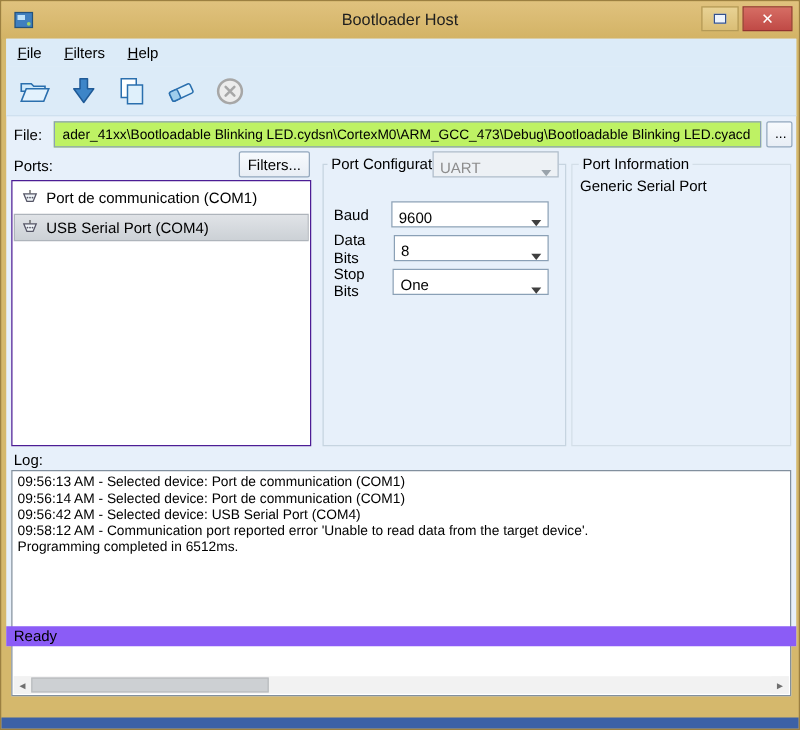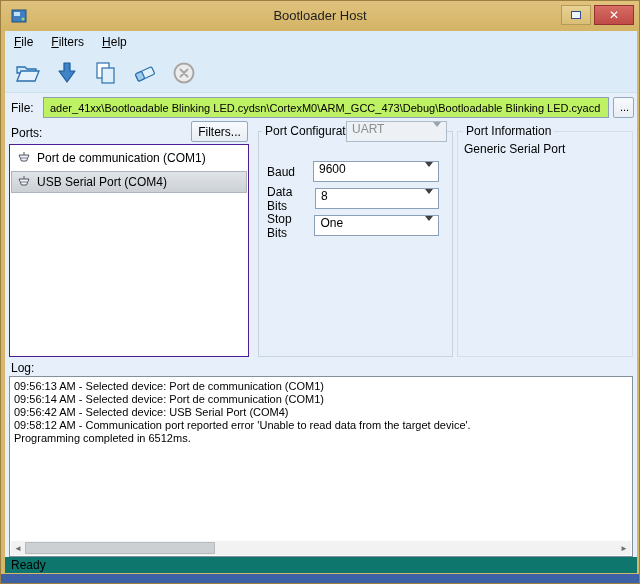--- a/index.html
+++ b/index.html
@@ -16,21 +16,21 @@
   .window-title{position:absolute;left:0;right:0;top:7px;text-align:center;
     font-size:13px;color:#1e1e1e;}
   .cap-btn{position:absolute;top:4px;height:20px;display:flex;align-items:center;
     justify-content:center;cursor:default;}
   .btn-max{right:48px;width:30px;background:linear-gradient(#e8d294,#dabe76);
     border:1px solid #b59a57;}
   .max-glyph{display:block;width:10px;height:8px;border:1px solid #33508c;background:#eef4fb;}
   .btn-close{right:5px;width:40px;background:linear-gradient(#d66d64,#c04a46);
     border:1px solid #933230;color:#fff;font-size:12px;line-height:1;}
   
-  .client{position:absolute;left:4px;top:30px;width:632px;height:542px;background:#e7f0fa;}
+  .client{position:absolute;left:4px;top:30px;width:632px;height:486px;background:#e7f0fa;}
   .menubar{position:absolute;left:0;top:0;width:100%;height:22px;background:#dcebf8;
     display:flex;align-items:center;}
   .menu-item{padding:3px 9px;}
   .menu-item::first-letter{text-decoration:underline;}
   .toolbar{position:absolute;left:0;top:22px;width:100%;height:40px;background:#dcebf8;
     border-bottom:1px solid #cfe0ef;display:flex;align-items:center;gap:9px;padding-left:8px;}
   .tool{width:30px;height:30px;display:flex;align-items:center;justify-content:center;
     background:transparent;border:none;padding:0;}
   
   .file-label{position:absolute;left:6px;top:70px;}
@@ -46,21 +46,21 @@
   .ports-list{position:absolute;left:4px;top:113px;width:240px;height:213px;background:#fff;
     border:1px solid #4c1d95;}
   .port-item{display:flex;align-items:center;gap:6px;height:22px;margin:2px 1px;
     padding-left:5px;border:1px solid transparent;white-space:nowrap;}
   .port-item.selected{background:linear-gradient(#e0e3e7,#ccd1d6);border-color:#aeb4bb;}
   
   .group{position:absolute;border:1px solid #c6d4e0;}
   .config-group{left:253px;top:100px;width:195px;height:226px;}
   .info-group{left:452px;top:100px;width:176px;height:226px;border-color:#d3dee8;}
   .config-title{position:absolute;left:257px;top:93px;background:#e7f0fa;padding:0 3px;}
-  .combo{height:21px;background:#fff;border:1px solid #8aa0b6;display:flex;align-items:flex-start;
+  .combo{height:21px;background:#fff;border:1px solid #8aa0b6;display:flex;align-items:flex-end;
     justify-content:space-between;padding:0 5px;width:126px;}
   .chev{width:0;height:0;border-left:4px solid transparent;border-right:4px solid transparent;
     border-top:5px solid #3f3f3f;}
   .combo.disabled{background:#edf1f5;color:#8d8d8d;border-color:#aebcca;}
   .combo.disabled .chev{border-top-color:#9aa3ab;}
   .protocol-combo{position:absolute;left:341px;top:90px;width:101px;}
   .cfg-row{position:absolute;left:262px;width:172px;height:21px;display:flex;
     align-items:center;justify-content:space-between;}
   .row-0{top:130px}.row-1{top:157px}.row-2{top:184px}.row-3{top:211px}
   .info-title{position:absolute;left:458px;top:93px;background:#e7f0fa;padding:0 3px;}
@@ -70,21 +70,21 @@
   .log-box{position:absolute;left:4px;top:345px;width:624px;height:181px;background:#fff;
     border:1px solid #82909e;padding:3px 4px;font-size:11px;line-height:13px;}
   .log-line{white-space:nowrap;}
   .hscroll{position:absolute;left:1px;right:1px;bottom:1px;height:14px;background:#f2f2f2;}
   .hs-arrow{position:absolute;top:0;width:14px;height:14px;display:flex;align-items:center;
     justify-content:center;color:#6f6f6f;font-size:8px;background:#f2f2f2;}
   .hs-left{left:0}.hs-right{right:0}
   .hs-thumb{position:absolute;left:14px;top:1px;width:190px;height:12px;background:#cdd0d3;
     border:1px solid #b9bcbf;}
   
-  .statusbar{position:absolute;left:0;bottom:0;width:100%;height:16px;background:#0f766e;
+  .statusbar{position:absolute;left:0;bottom:0;width:100%;height:16px;background:#8b5cf6;
     display:flex;align-items:center;}
   .status-text{padding-left:6px;}
   .taskbar-strip{position:absolute;left:0;bottom:0;width:100%;height:9px;background:#3c61a6;}
 </style>
 </head>
 <body>
 
 <div class="window">
 
   <div class="titlebar">

